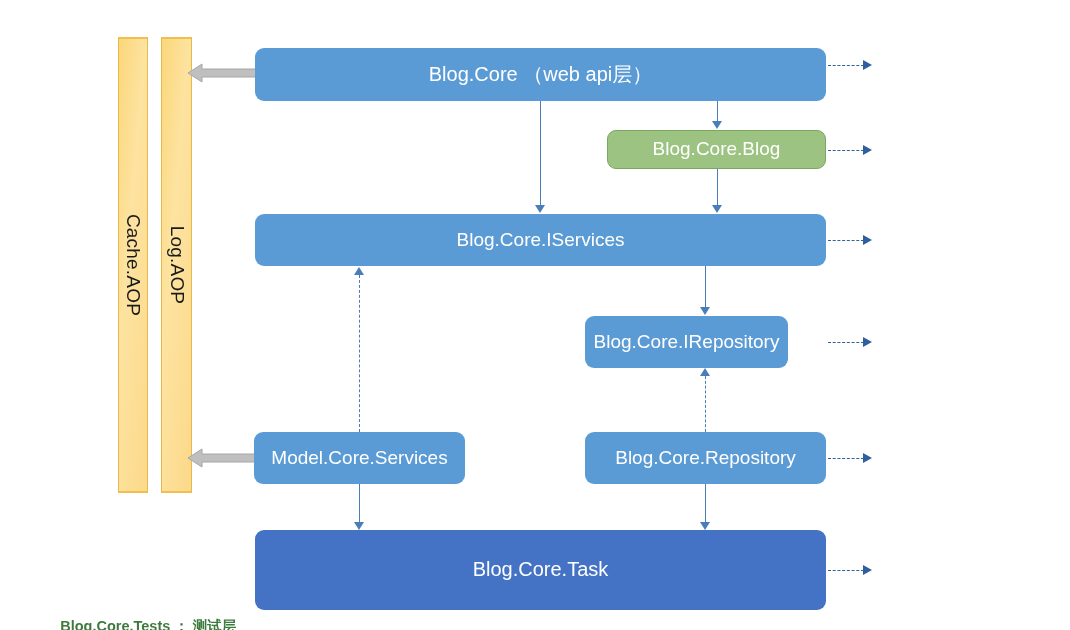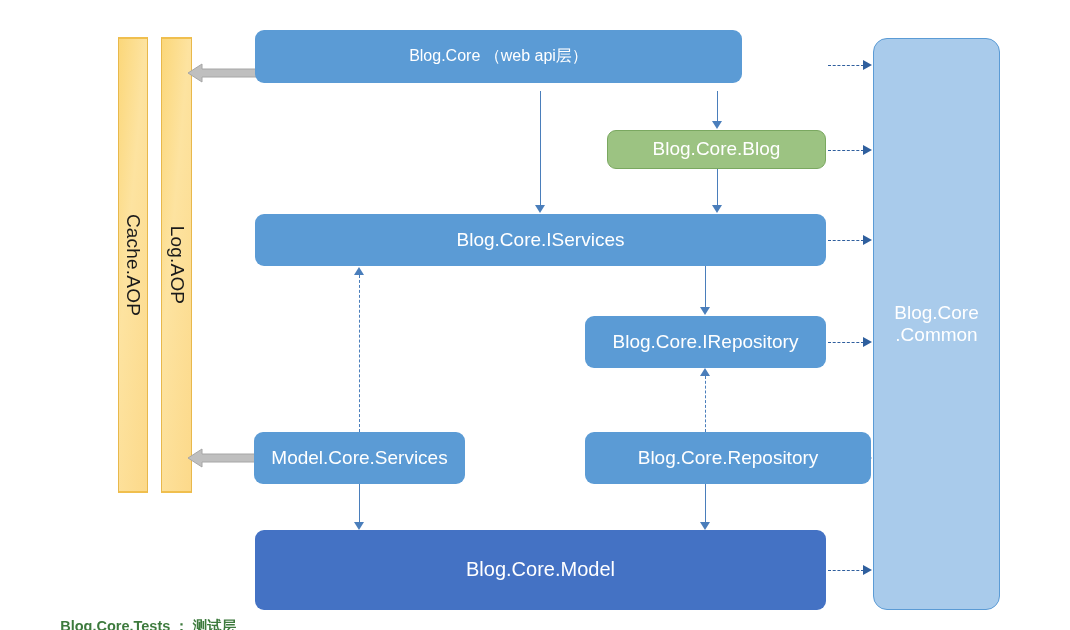--- a/index.html
+++ b/index.html
@@ -175,36 +175,34 @@
 
   <div class="hline" style="left:828px; top:342px; width:36px;"></div>
   <div class="arrowhead-right" style="left:863px; top:337px;"></div>
 
   <div class="hline" style="left:828px; top:458px; width:36px;"></div>
   <div class="arrowhead-right" style="left:863px; top:453px;"></div>
 
   <div class="hline" style="left:828px; top:570px; width:36px;"></div>
   <div class="arrowhead-right" style="left:863px; top:565px;"></div>
 
-  <div class="node blue" style="left:255px; top:30px; width:487px; height:53px; font-size:16px;">Blog.Core （web api层）</div>
+  <div class="node blue" style="left:255px; top:48px; width:571px; height:53px; font-size:20px;">Blog.Core （web api层）</div>
 
   <div class="node green" style="left:607px; top:130px; width:219px; height:39px; font-size:19px;">Blog.Core.Blog</div>
 
   <div class="node blue" style="left:255px; top:214px; width:571px; height:52px; font-size:19px;">Blog.Core.IServices</div>
 
-  <div class="node blue" style="left:585px; top:316px; width:241px; height:52px; font-size:19px;">Blog.Core.IRepository</div>
+  <div class="node blue" style="left:585px; top:316px; width:203px; height:52px; font-size:19px;">Blog.Core.IRepository</div>
 
   <div class="node blue" style="left:254px; top:432px; width:211px; height:52px; font-size:19px;">Model.Core.Services</div>
 
-  <div class="node blue" style="left:585px; top:432px; width:286px; height:52px; font-size:19px;">Blog.Core.Repository</div>
-
-  <div class="node navy" style="left:255px; top:530px; width:571px; height:80px; font-size:20px;">Blog.Core.Model</div>
-
-  <div class="node light" style="left:873px; top:38px; width:127px; height:572px; font-size:19px;">Blog.Core
-.Common</div>
+  <div class="node blue" style="left:585px; top:432px; width:241px; height:52px; font-size:19px;">Blog.Core.Repository</div>
+
+  <div class="node navy" style="left:255px; top:530px; width:571px; height:80px; font-size:20px;">Blog.Core.Task</div>
+
 
   <div class="legend" style="left:36px; top:548px;">
     <span class="legend-row">
       <span>Blog.Core.Tests</span><span> ：</span> <span>测试层</span>
     </span>
     
   </div>
 
 </div>
 

